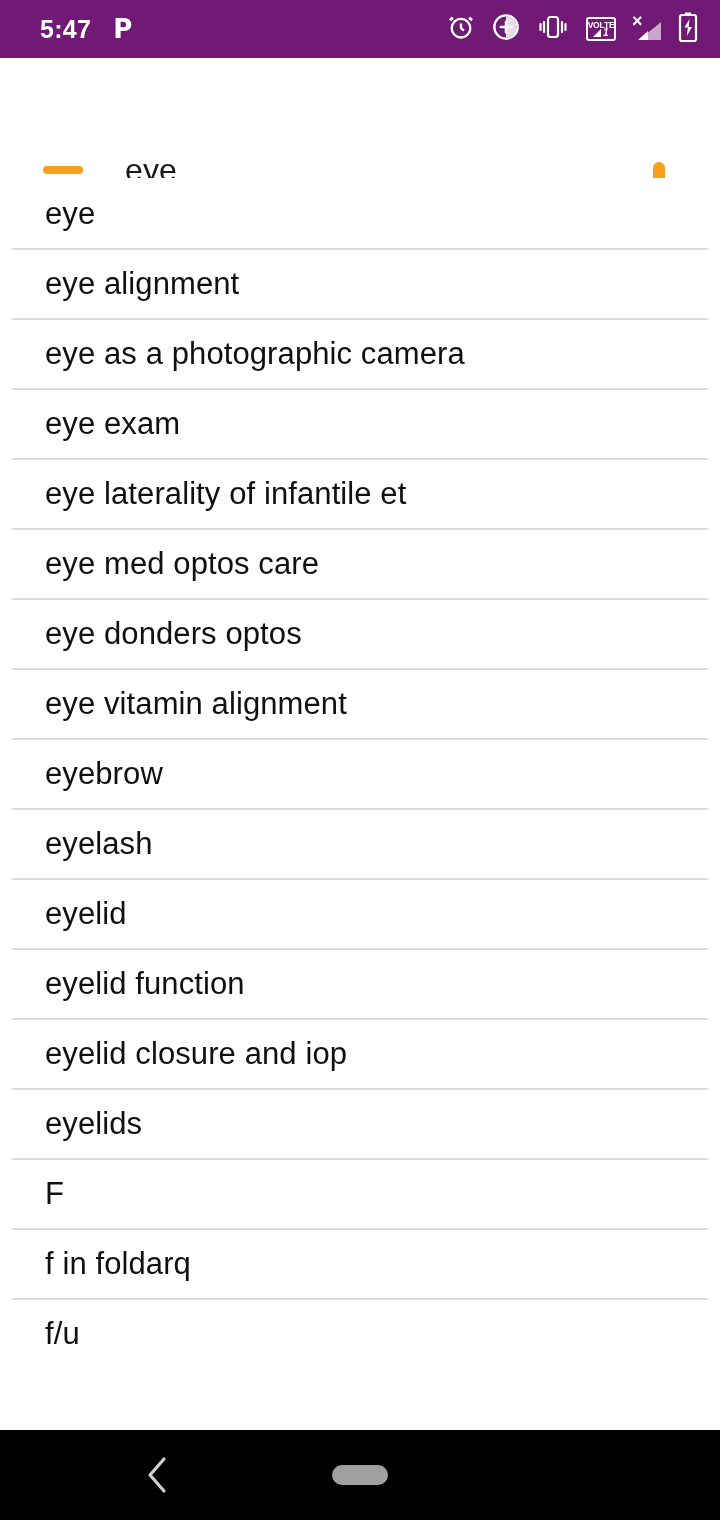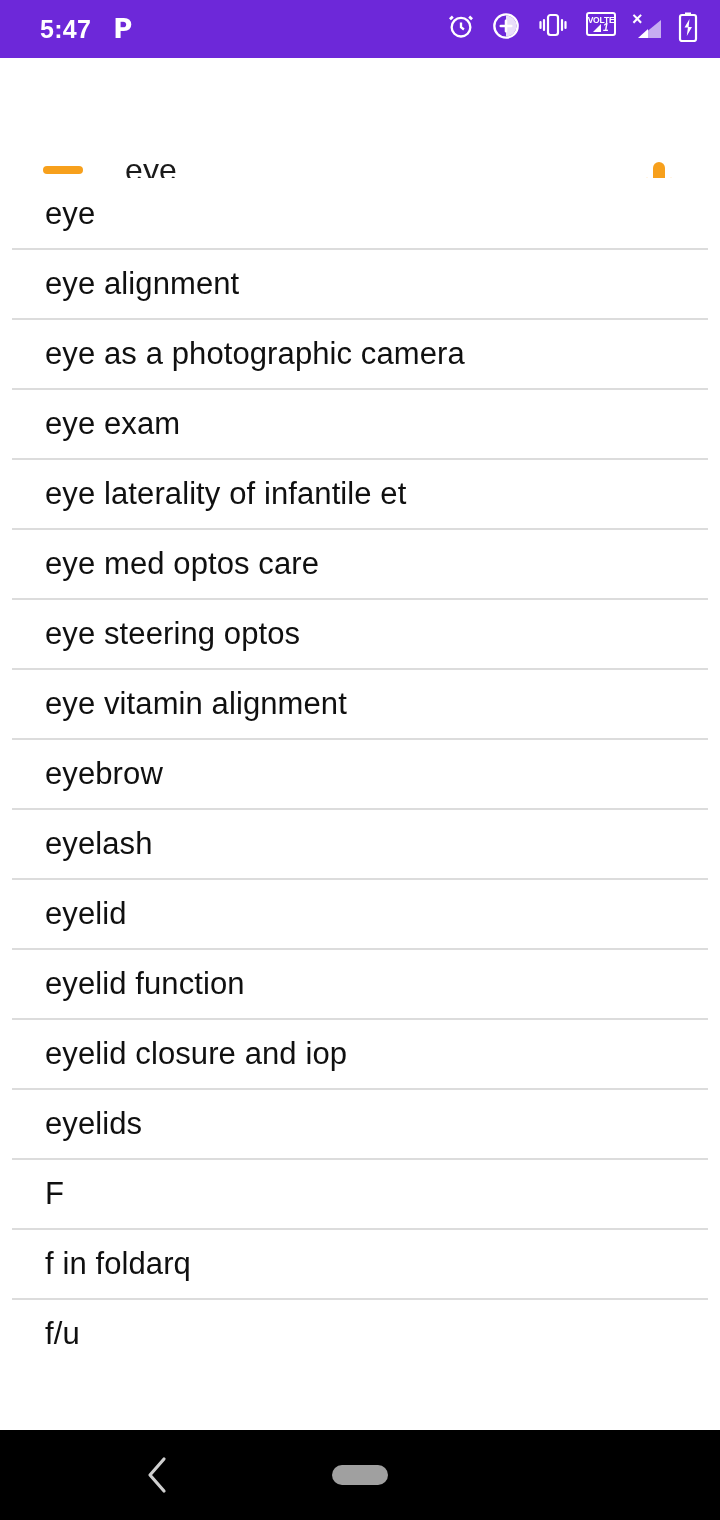--- a/index.html
+++ b/index.html
@@ -7,26 +7,26 @@
     width:720px; height:1520px;
     background:#ffffff;
     font-family:"Liberation Sans", sans-serif;
     overflow:hidden;
   }
   #screen { position:relative; width:720px; height:1520px; background:#fff; }
 
   
   .statusbar{
     position:absolute; left:0; top:0; width:720px; height:58px;
-    background:#6d28d9; display:flex; align-items:center;
+    background:#701a75; display:flex; align-items:center;
     padding:0 22px 0 40px; color:#fff;
   }
   .sb-time{ font-size:25px; font-weight:700; letter-spacing:.3px; line-height:1; }
   .sb-appicon{ margin-left:22px; font-size:26px; font-weight:800; line-height:1; font-family:"DejaVu Sans", sans-serif; }
-  .sb-right{ margin-left:auto; display:flex; align-items:flex-start; gap:17px; }
+  .sb-right{ margin-left:auto; display:flex; align-items:center; gap:17px; }
   .sb-ic{ display:block; }
 
   .volte-box{
     width:30px;height:24px;border:2.5px solid #fff;border-radius:3px;
     display:flex;flex-direction:column;align-items:center;justify-content:center;
     line-height:1; padding:1px 0;
   }
   .volte-top{ font-size:8.5px; font-weight:800; letter-spacing:-.2px; font-family:"Liberation Sans", sans-serif;}
   .volte-bot{ display:flex; align-items:flex-end; gap:1.5px; }
   .volte-tri{ width:0;height:0;border-left:8px solid transparent;border-bottom:8px solid #fff; }
@@ -196,21 +196,21 @@
     <div class="sg-item">
         <span class="sg-label">eye exam</span>
       </div>
     <div class="sg-item">
         <span class="sg-label">eye laterality of infantile et</span>
       </div>
     <div class="sg-item">
         <span class="sg-label">eye med optos care</span>
       </div>
     <div class="sg-item">
-        <span class="sg-label">eye steering optos</span>
+        <span class="sg-label">eye donders optos</span>
       </div>
     <div class="sg-item">
         <span class="sg-label">eye vitamin alignment</span>
       </div>
     <div class="sg-item">
         <span class="sg-label">eyebrow</span>
       </div>
     <div class="sg-item">
         <span class="sg-label">eyelash</span>
       </div>

